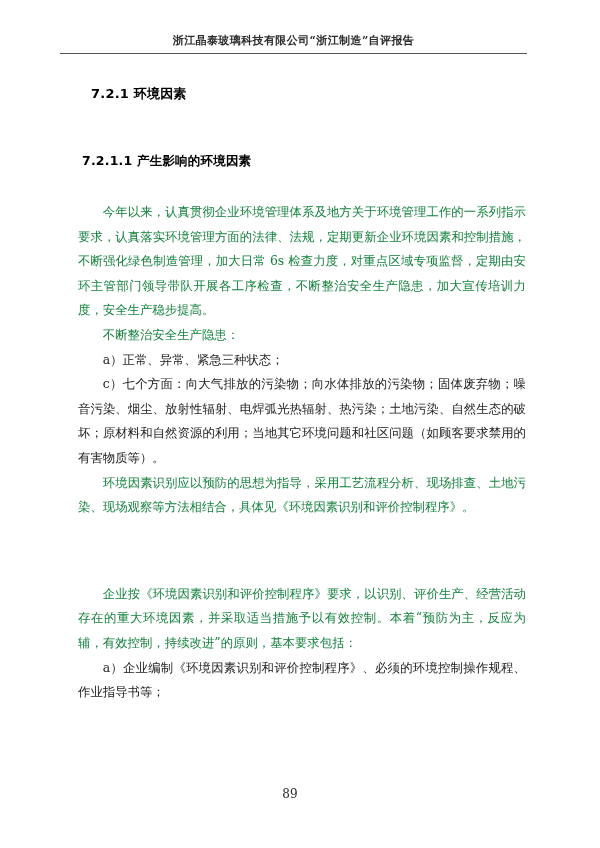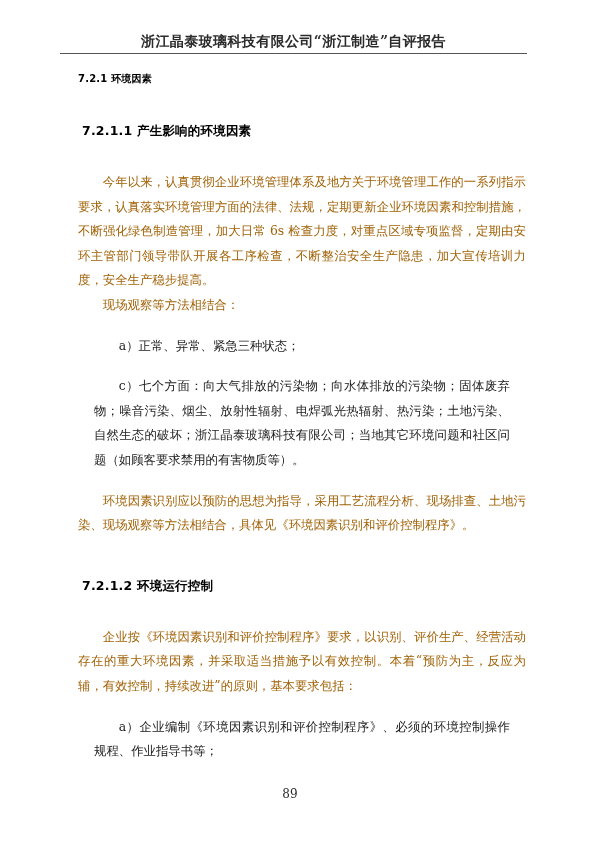--- a/index.html
+++ b/index.html
@@ -26,21 +26,21 @@
 
   
   .header-zone {
     position: absolute;
     left: 60px;
     top: 34px;
     width: 467px;
   }
   .header-title {
     text-align: center;
-    font-size: 14px;
+    font-size: 11px;
     font-family: "DejaVu Serif", "Liberation Serif", serif;
     font-weight: 700;
     letter-spacing: 0.4px;
     color: #2b2b2b;
     line-height: 14px;
     white-space: nowrap;
   }
   .header-rule {
     margin-top: 5px;
     border-top: 1.6px solid #555555;
@@ -51,23 +51,23 @@
   
   .content {
     position: absolute;
     left: 78px;
     top: 72px;
     width: 448px;
   }
 
   h2.sec-h2 {
     font-family: "DejaVu Sans", "Liberation Sans", sans-serif;
-    font-size: 10px;
+    font-size: 13px;
     font-weight: 700;
-    margin: 0;
+    margin: 13px;
     padding: 0;
     color: #000;
     letter-spacing: 0.2px;
   }
   h3.sec-h3 {
     font-family: "DejaVu Sans", "Liberation Sans", sans-serif;
     font-size: 12.5px;
     font-weight: 700;
     margin: 4px;
     padding: 0;
@@ -80,25 +80,25 @@
   .sp-before-h3 { height: 36px; }
 
   p.para {
     margin: 0;
     padding: 0;
     font-size: 12.4px;
     line-height: 24.6px;
     text-align: justify;
     text-justify: inter-ideograph;
     text-indent: 2em;
-    color: #a16207;
+    color: #15803d;
     font-family: "DejaVu Serif", "Liberation Serif", serif;
   }
   p.listitem {
-    margin: 16px;
+    margin: 0;
     padding: 0;
     font-size: 12.4px;
     line-height: 24.6px;
     text-align: justify;
     text-justify: inter-ideograph;
     text-indent: 2em;
     color: #1b1b1b;
     font-family: "DejaVu Serif", "Liberation Serif", serif;
   }
 
@@ -130,28 +130,27 @@
 
     <h2 class="sec-h2">7.2.1 环境因素</h2>
 
     <div class="sp-after-h2"></div>
 
     <h3 class="sec-h3">7.2.1.1 产生影响的环境因素</h3>
 
     <div class="sp-after-h3"></div>
 
     <p class="para">今年以来，认真贯彻企业环境管理体系及地方关于环境管理工作的一系列指示要求，认真落实环境管理方面的法律、法规，定期更新企业环境因素和控制措施，不断强化绿色制造管理，加大日常 6s 检查力度，对重点区域专项监督，定期由安环主管部门领导带队开展各工序检查，不断整治安全生产隐患，加大宣传培训力度，安全生产稳步提高。</p>
-    <p class="para">现场观察等方法相结合：</p>
+    <p class="para">不断整治安全生产隐患：</p>
     <p class="listitem">a）正常、异常、紧急三种状态；</p>
-    <p class="listitem">c）七个方面：向大气排放的污染物；向水体排放的污染物；固体废弃物；噪音污染、烟尘、放射性辐射、电焊弧光热辐射、热污染；土地污染、自然生态的破坏；浙江晶泰玻璃科技有限公司；当地其它环境问题和社区问题（如顾客要求禁用的有害物质等）。</p>
+    <p class="listitem">c）七个方面：向大气排放的污染物；向水体排放的污染物；固体废弃物；噪音污染、烟尘、放射性辐射、电焊弧光热辐射、热污染；土地污染、自然生态的破坏；原材料和自然资源的利用；当地其它环境问题和社区问题（如顾客要求禁用的有害物质等）。</p>
     <p class="para">环境因素识别应以预防的思想为指导，采用工艺流程分析、现场排查、土地污染、现场观察等方法相结合，具体见《环境因素识别和评价控制程序》。</p>
 
     <div class="sp-before-h3"></div>
 
-    <h3 class="sec-h3">7.2.1.2 环境运行控制</h3>
 
     <div class="sp-after-h3"></div>
 
     <p class="para">企业按《环境因素识别和评价控制程序》要求，以识别、评价生产、经营活动存在的重大环境因素，并采取适当措施予以有效控制。本着“预防为主，反应为辅，有效控制，持续改进”的原则，基本要求包括：</p>
     <p class="listitem">a）企业编制《环境因素识别和评价控制程序》、必须的环境控制操作规程、作业指导书等；</p>
 
   </div>
 
   <div class="footer-zone">
     <span class="page-number">89</span>

